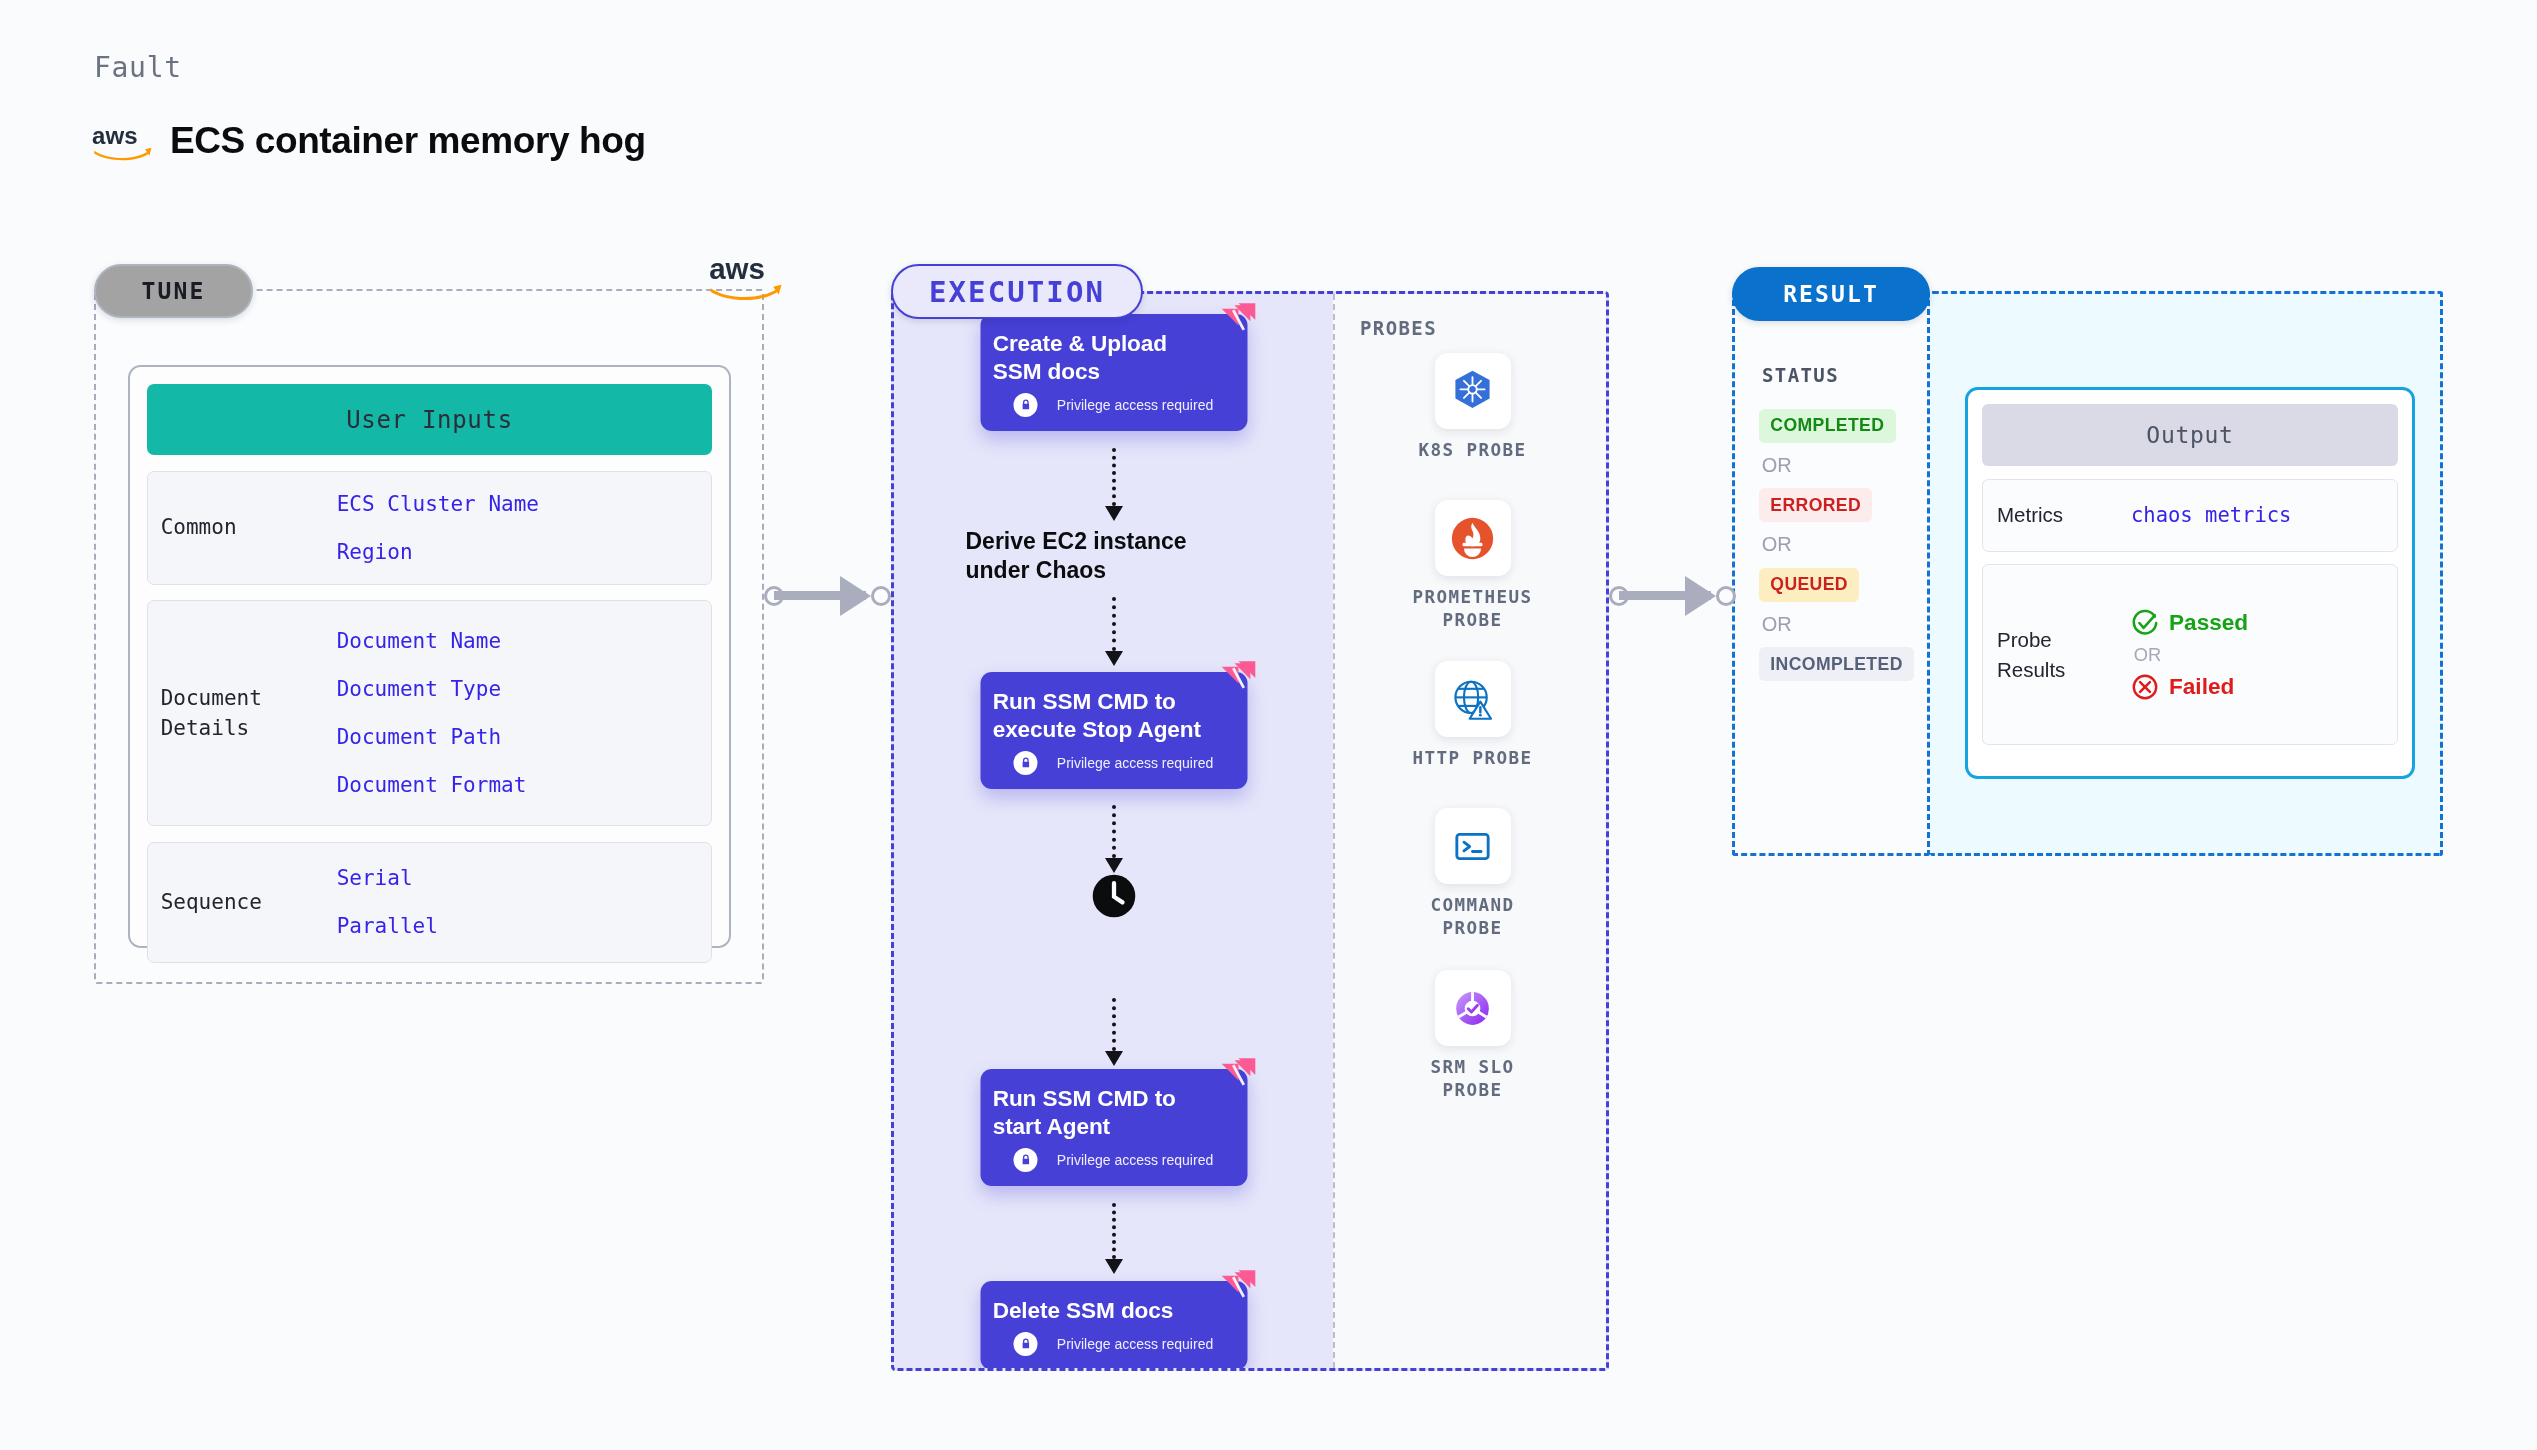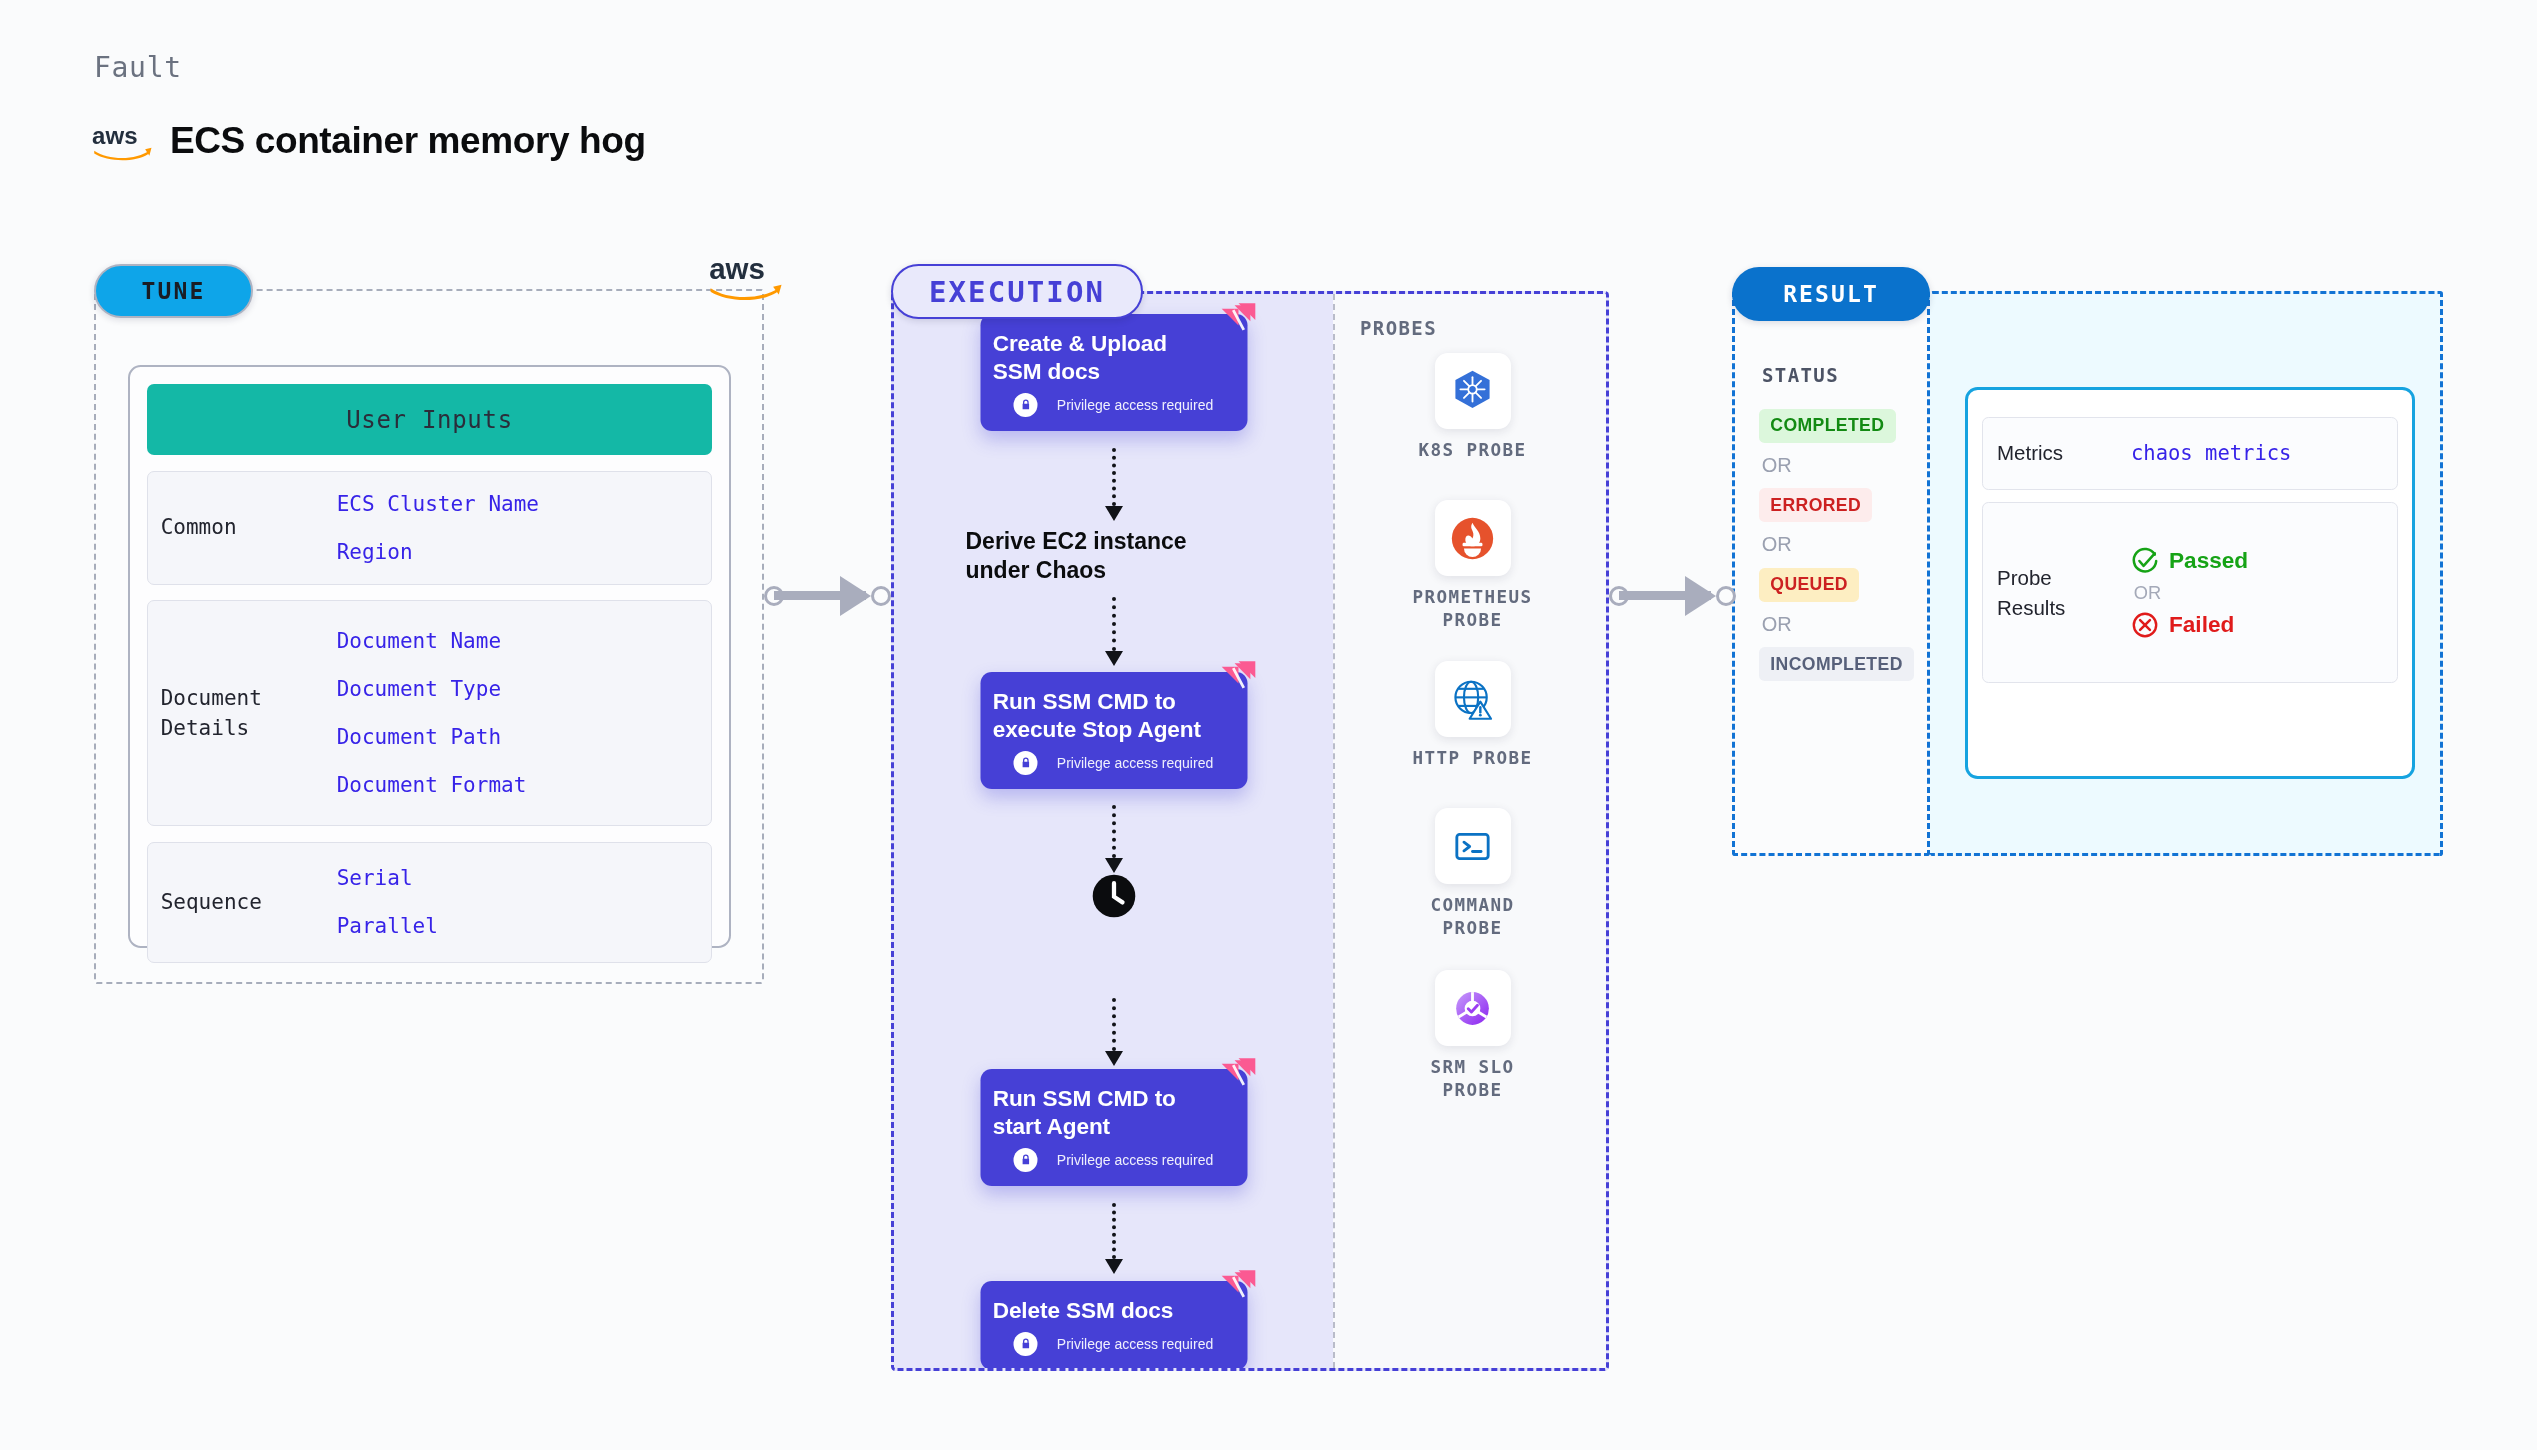--- a/index.html
+++ b/index.html
@@ -31,21 +31,21 @@
   .pill {
     position: absolute; z-index: 6;
     display: flex; align-items: center; justify-content: center;
     border-radius: 705px;
     font-family: "DejaVu Sans Mono", monospace;
     font-weight: 700; letter-spacing: 2.1px;
     box-shadow: 0 2.1px 7px rgba(20,24,60,.14);
   }
   .pill-tune {
     left: 94px; top: 264px; width: 159px; height: 54px;
-    background: #0ea5e9; border: 2.1px solid #aeb3c2;
+    background: #a3a3a3; border: 2.1px solid #aeb3c2;
     color: #1a1c24; font-size: 23px;
   }
   .pill-exec {
     left: 891px; top: 264px; width: 252px; height: 55px;
     background: #e9e9fb; border: 2.8px solid #4640d6;
     color: #4640d6; font-size: 29px;
   }
   .pill-result {
     left: 1732px; top: 267px; width: 198px; height: 54px;
     background: #0a72cc; border: none; color: #ffffff; font-size: 23px;
@@ -575,20 +575,21 @@
     <span class="badge b-completed">COMPLETED</span>
     <span class="or-txt">OR</span>
     <span class="badge b-errored">ERRORED</span>
     <span class="or-txt">OR</span>
     <span class="badge b-queued">QUEUED</span>
     <span class="or-txt">OR</span>
     <span class="badge b-incomplete">INCOMPLETED</span>
   </div>
 
   <div class="output-card">
+    <div class="output-title">Output</div>
 
     <div class="out-group og-metrics">
       <div class="out-label">Metrics</div>
       <div class="out-metric">chaos metrics</div>
     </div>
 
     <div class="out-group og-probe">
       <div class="out-label">Probe<br>Results</div>
       <div class="probe-res">
         <div class="pr-row">

